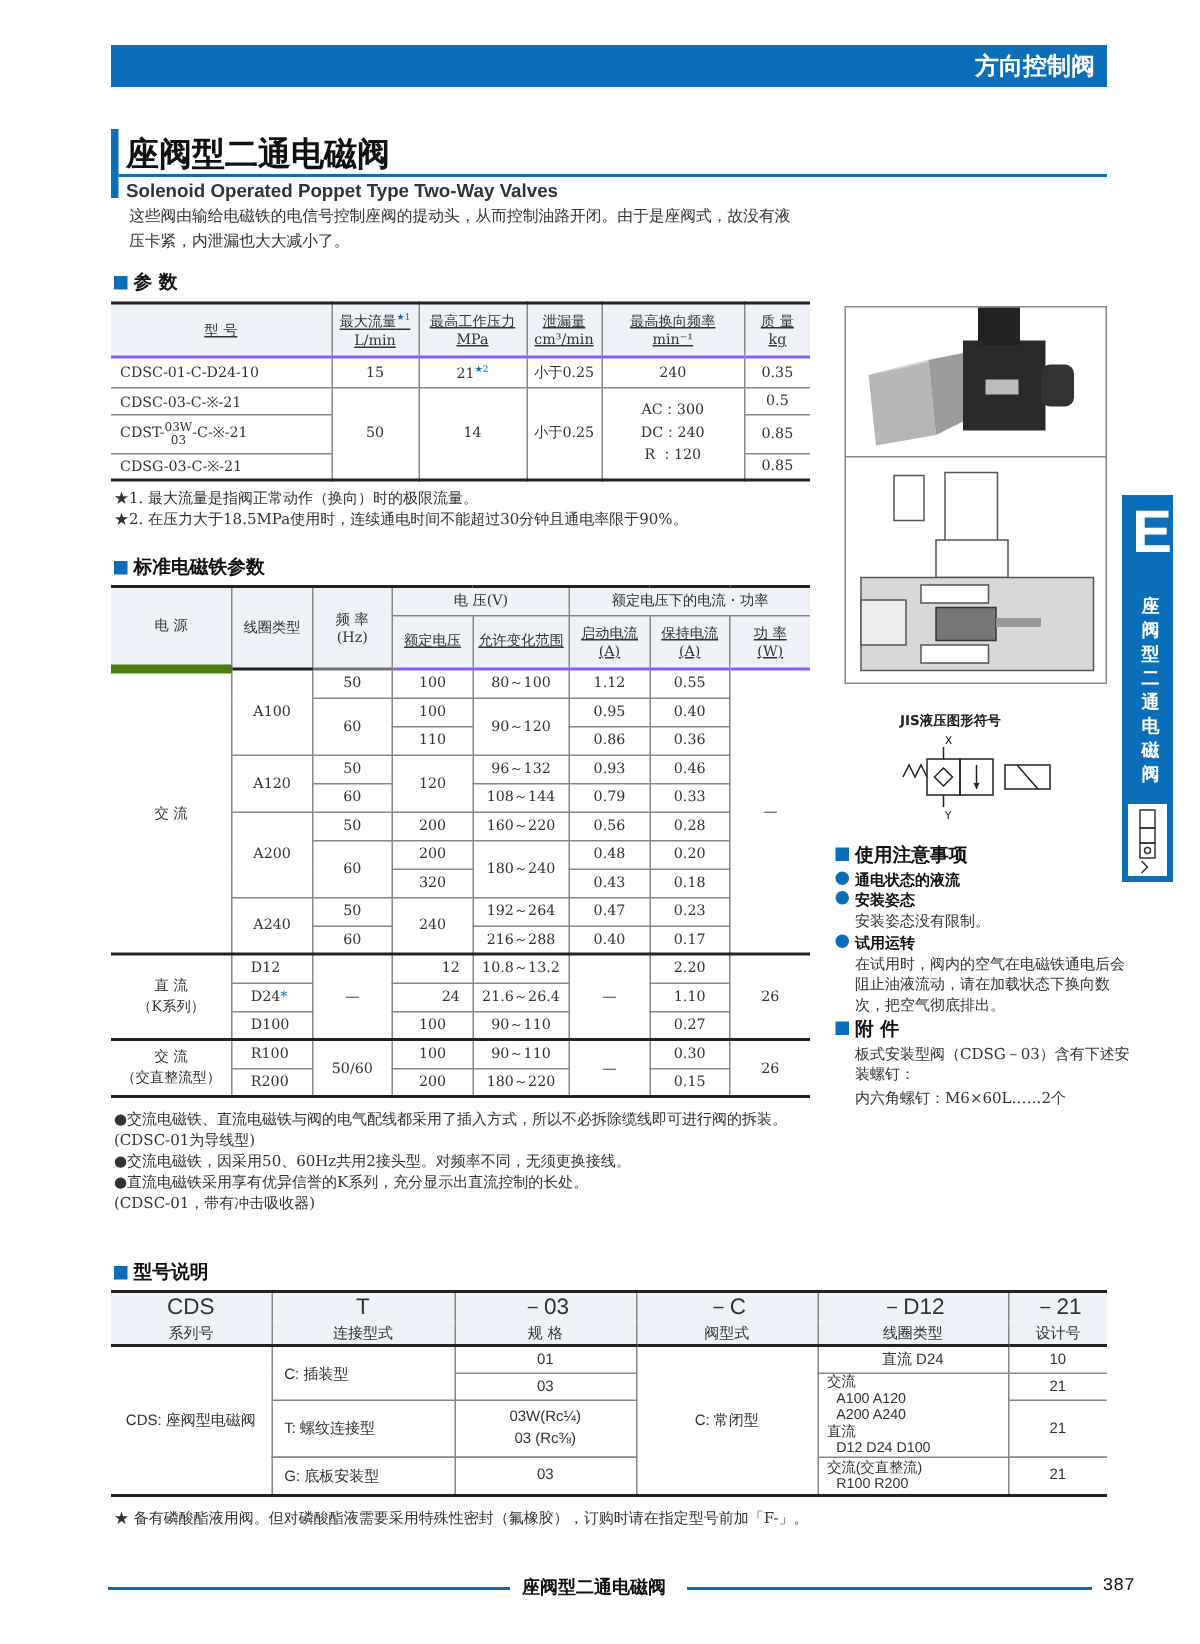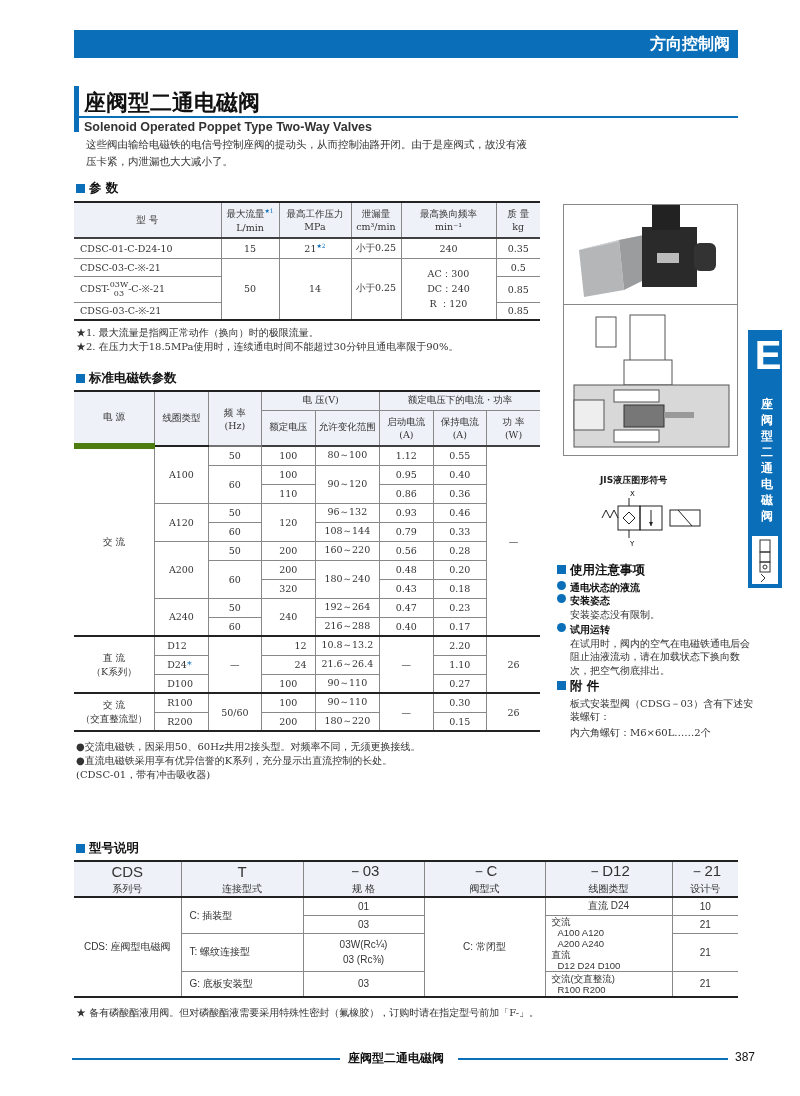--- a/index.html
+++ b/index.html
@@ -12,40 +12,40 @@
   .title-sub { position: absolute; left: 10px; top: 34px; font-family: "Liberation Sans", sans-serif; font-weight: bold; font-size: 12.5px; color: #333; }
   .intro { position: absolute; left: 56px; top: 136px; width: 300px; font-size: 10.5px; line-height: 17px; color: #333; }
   .section-h { position: absolute; font-family: "DejaVu Sans", sans-serif; font-weight: bold; font-size: 12.5px; color: #111; display: flex; align-items: center; gap: 4px; }
   .section-h .sq { width: 9px; height: 9px; background: #0a6eb8; display: inline-block; }
   table { border-collapse: collapse; font-size: 9.5px; color: #333; }
   td, th { border: 1px solid #888; text-align: center; font-weight: normal; padding: 0 2px; }
   thead th { background: #eef2f8; }
   .tbl { position: absolute; border-top: 2px solid #222; border-bottom: 2px solid #222; }
   .tbl td:first-child, .tbl th:first-child { border-left: none; }
   .tbl td:last-child, .tbl th:last-child { border-right: none; }
-  .thead-bot th { border-bottom: 2px solid #404040; }
+  .thead-bot th { border-bottom: 2px solid #8b5cf6; text-decoration: underline; }
   .note { position: absolute; font-size: 10px; line-height: 14px; color: #333; }
   .star { color: #0a6eb8; }
   .photo { position: absolute; left: 563px; top: 204px; width: 175px; height: 101px; border: 1px solid #888; background: #fff; }
   .diagram { position: absolute; left: 563px; top: 304px; width: 175px; height: 152px; border: 1px solid #888; background: #fff; }
   .jis-title { position: absolute; left: 600px; top: 474px; font-family: "DejaVu Sans", sans-serif; font-weight: bold; font-size: 9px; color: #222; }
   .side-tab { position: absolute; left: 748px; top: 330px; width: 34px; height: 258px; background: #0a6eb8; }
   .side-e { position: absolute; left: 752px; top: 332px; width: 32px; color: #fff; font-family: "Liberation Sans", sans-serif; font-weight: bold; font-size: 40px; text-align: center; line-height: 46px; }
   .side-text { position: absolute; left: 760px; top: 396px; width: 14px; color: #fff; font-family: "DejaVu Sans", sans-serif; font-weight: bold; font-size: 12px; line-height: 16px; word-break: break-all; text-align: center; }
   .side-icon { position: absolute; left: 752px; top: 536px; width: 26px; height: 48px; background: #fff; }
   .usage { position: absolute; left: 557px; top: 563px; width: 200px; font-size: 10px; line-height: 13.5px; color: #333; }
   .usage .h { font-family: "DejaVu Sans", sans-serif; font-weight: bold; font-size: 12.5px; color: #111; display: flex; align-items: center; gap: 4px; margin-bottom: 4px; text-align: center; }
   .usage .h .sq { width: 9px; height: 9px; background: #0a6eb8; display: inline-block; }
   .usage .bh { font-family: Liberation Sans, sans-serif; font-weight: bold; font-size: 10px; color: #111; display: flex; gap: 4px; }
   .usage .dot { width: 9px; height: 9px; border-radius: 50%; background: #0a6eb8; display: inline-block; }
   .usage .body { padding-left: 13px; margin-bottom: 2px; }
   .footer-line-l { position: absolute; left: 72px; top: 1058px; width: 268px; height: 2px; background: #0a6eb8; }
   .footer-line-r { position: absolute; left: 458px; top: 1058px; width: 270px; height: 2px; background: #0a6eb8; }
   .footer-title { position: absolute; left: 348px; top: 1050px; font-family: "DejaVu Sans", sans-serif; font-weight: bold; font-size: 12px; color: #111; }
-  .page-num { position: absolute; left: 735px; top: 1050px; font-family: Liberation Sans, sans-serif; font-size: 12px; color: #111; }
+  .page-num { position: absolute; left: 735px; top: 1050px; font-family: Liberation Mono, monospace; font-size: 12px; color: #111; }
   .model-tbl { position: absolute; left: 74px; top: 860px; width: 664px; border-top: 2px solid #222; border-bottom: 2px solid #222; font-family: "Liberation Sans", sans-serif; }
   .model-tbl td { font-size: 10px; }
   .model-tbl .code td { font-size: 15px; background: #eef2f8; height: 20px; border-bottom: none; }
   .model-tbl .lbl td { font-size: 10px; background: #eef2f8; height: 16px; border-top: none; border-bottom: 2px solid #222; font-family: "DejaVu Serif", serif; }
 </style>
 </head>
 <body>
 
 <div class="topbar-full" style="left:74px;width:664px;">
   <span>方向控制阀</span>
@@ -237,20 +237,21 @@
     <tr style="height:19px;">
       <td style="text-align:left;padding-left:12px;">R200</td>
       <td>200</td>
       <td>180～220</td>
       <td>0.15</td>
     </tr>
   </tbody>
 </table>
 
 <div class="note" style="left:76px;top:740px;width:470px;">
+  <div>●交流电磁铁、直流电磁铁与阀的电气配线都采用了插入方式，所以不必拆除缆线即可进行阀的拆装。(CDSC-01为导线型)</div>
   <div>●交流电磁铁，因采用50、60Hz共用2接头型。对频率不同，无须更换接线。</div>
   <div>●直流电磁铁采用享有优异信誉的K系列，充分显示出直流控制的长处。</div>
   <div>(CDSC-01，带有冲击吸收器)</div>
 </div>
 
 <div class="section-h" style="left:76px;top:840px;">
   <span class="sq"></span>
   <span>型号说明</span>
 </div>
 

